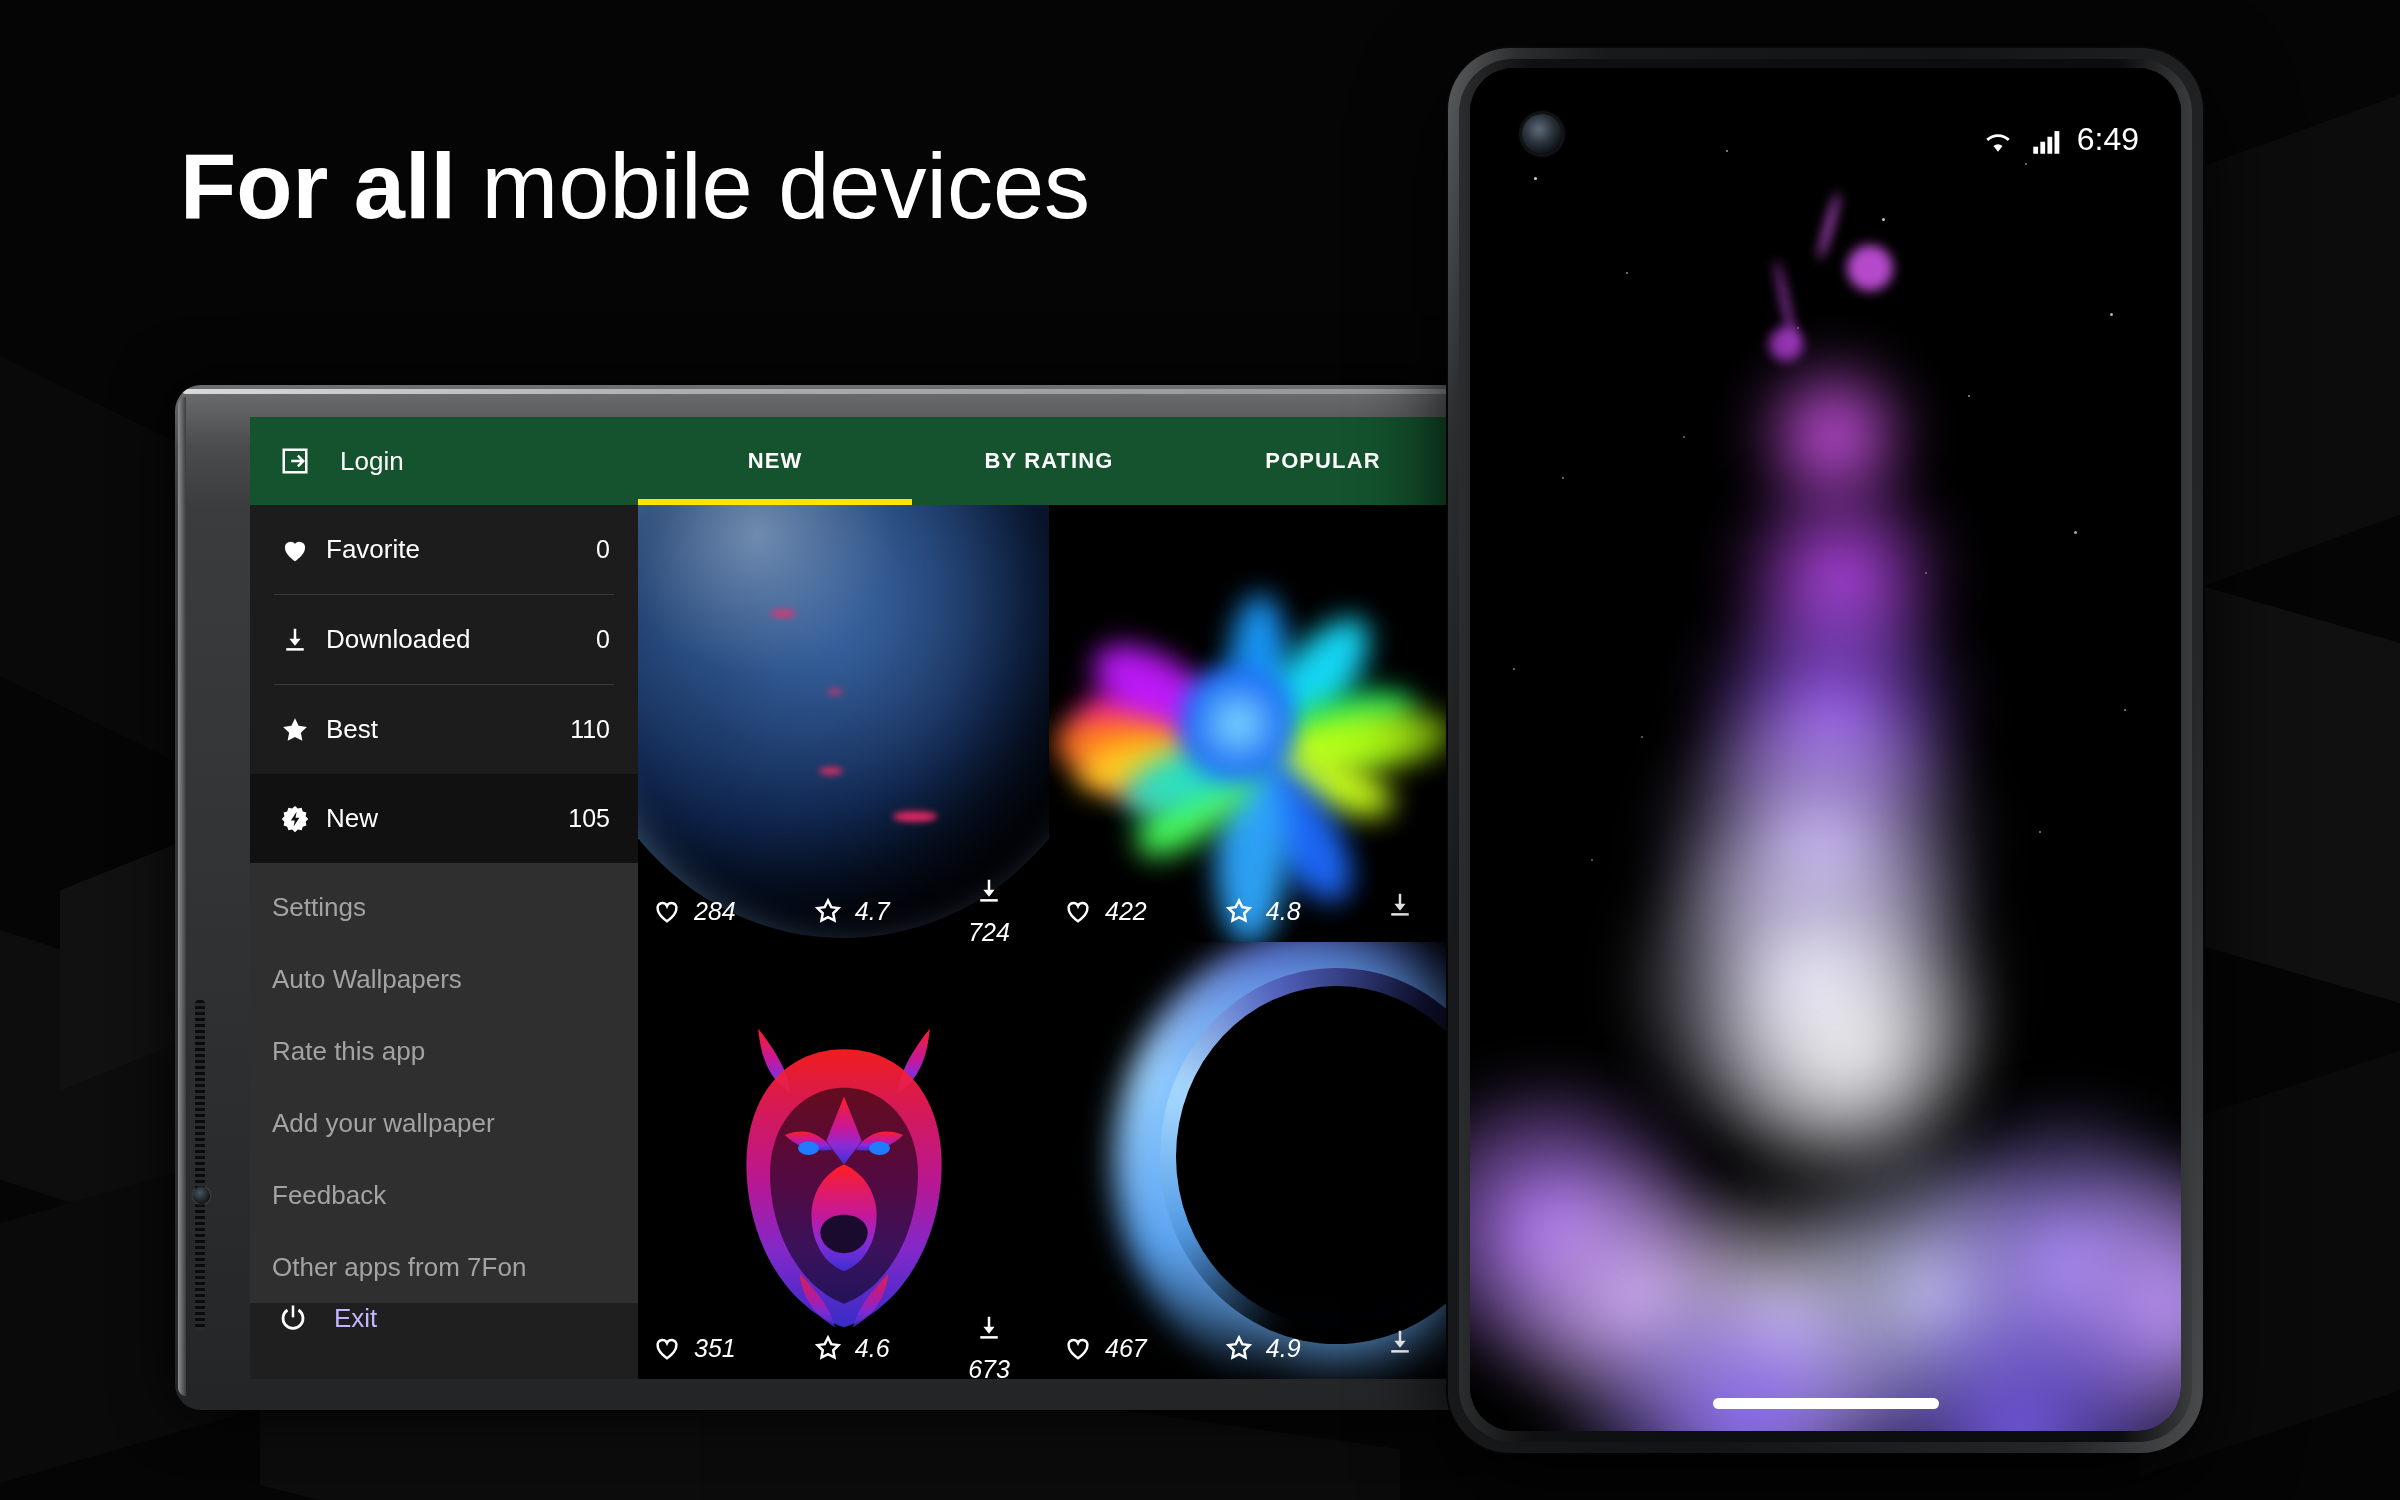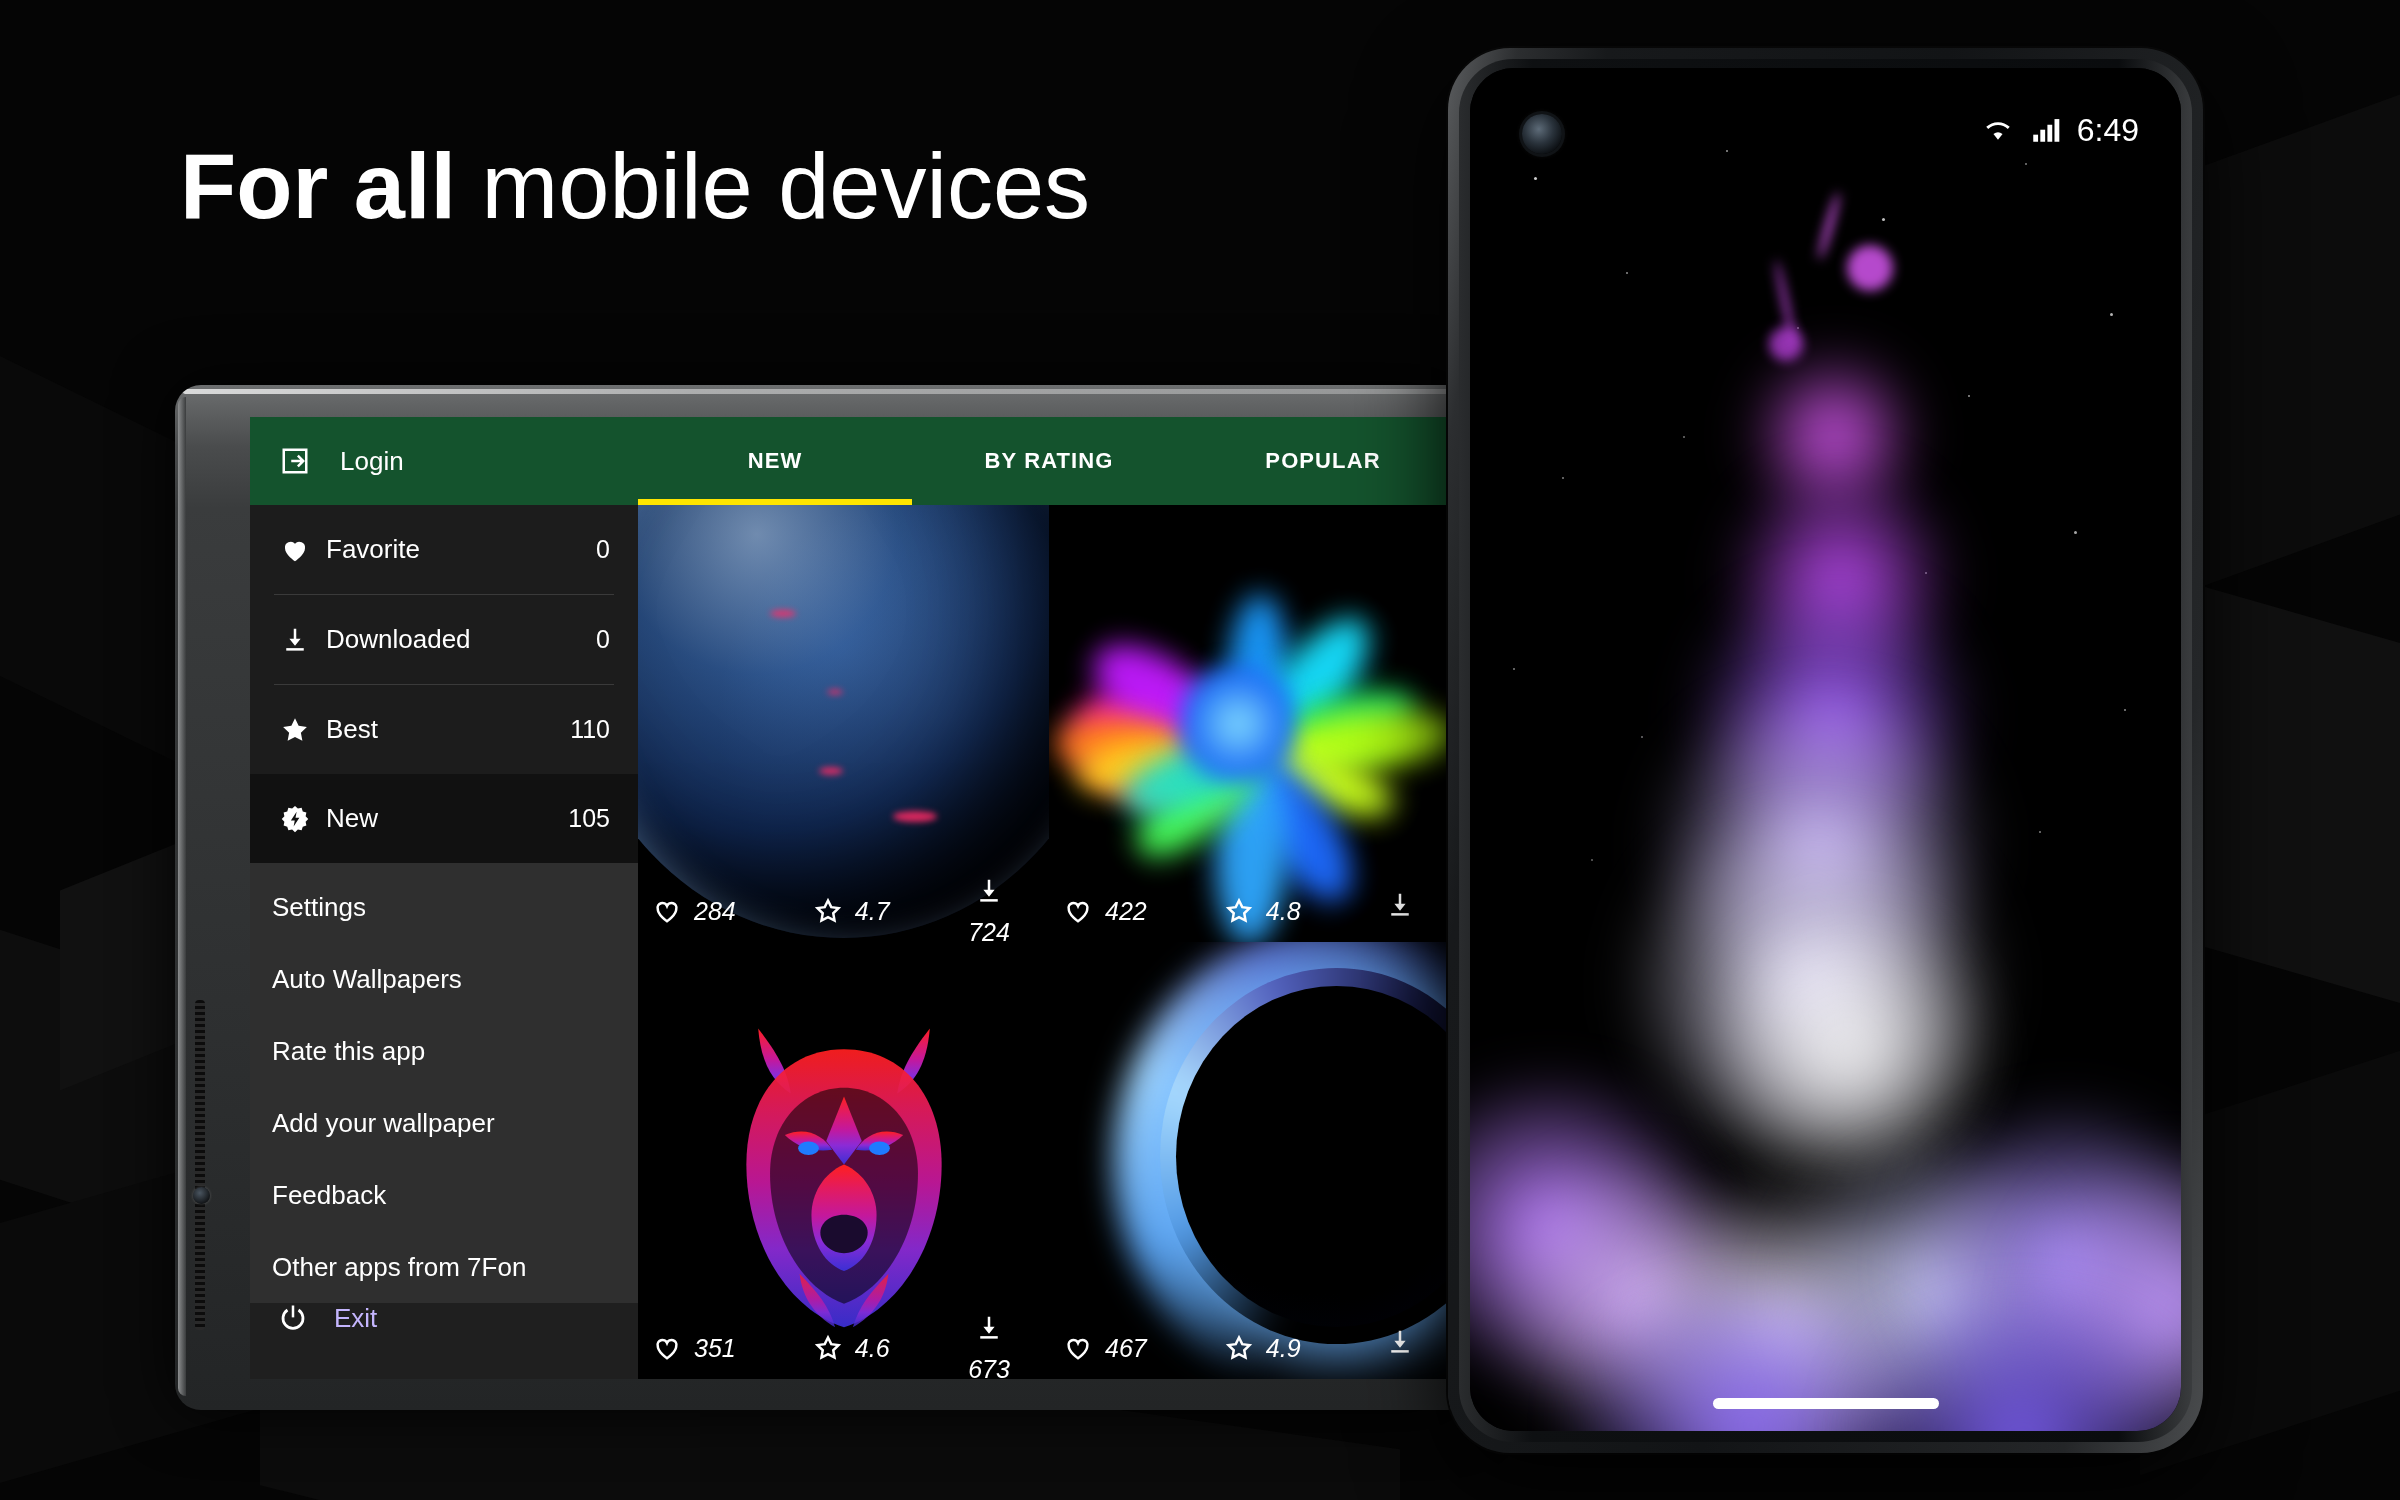--- a/index.html
+++ b/index.html
@@ -81,21 +81,21 @@
     height:89px; display:flex; align-items:center; padding:0 28px 0 30px;
     color:#fff; font-size:26px; gap:16px; cursor:pointer; position:relative;
   }
   .nav-item .nv-label { flex:1; }
   .nav-item .nv-count { font-size:25px; color:#fff; }
   .nav-item.sel { background:#111111; }
   .nav-sep { height:1px; background:#3a3a3a; margin:0 24px; }
   .menu-block { background:#2f2f2f; padding-top:8px; }
   .menu-item {
     height:72px; display:flex; align-items:center; padding-left:22px;
-    color:#ffffff; font-size:26px; cursor:pointer;
+    color:#a3a3a3; font-size:26px; cursor:pointer;
   }
   .exit-block { background:#1f1f1f; margin-top:auto; }
   .exit-item {
     height:86px; display:flex; align-items:flex-start; gap:26px; padding-left:28px;
     color:#c4b5fd; font-size:26px; cursor:pointer;
   }
 
   
   .grid { position:absolute; left:388px; top:88px; right:0; bottom:0; background:#000;font-style:italic; }
   .cell { position:absolute; overflow:hidden; background:#000; cursor:pointer; }
@@ -177,21 +177,21 @@
     border-radius:44px; overflow:hidden; background:#000;
   }
   .punch {
     position:absolute; left:52px; top:46px; width:40px; height:40px; border-radius:50%;
     background:radial-gradient(circle at 42% 38%, #5d6b78 0%, #2a333c 42%, #0a0d10 78%);
     box-shadow:0 0 0 3px #101316, 0 0 6px rgba(255,255,255,.12);
     z-index:6;
   }
   .statusbar {
     position:absolute; left:0; right:0; top:44px; height:46px; z-index:6;
-    display:flex; align-items:flex-start; justify-content:flex-end; gap:14px; padding-right:42px;
+    display:flex; align-items:flex-end; justify-content:flex-end; gap:14px; padding-right:42px;
     color:#fff; font-size:32px;
   }
   .home-ind {
     position:absolute; left:50%; transform:translateX(-50%); bottom:22px;
     width:226px; height:11px; border-radius:6px; background:#fff; z-index:6;
   }
 </style>
 </head>
 <body>
 

